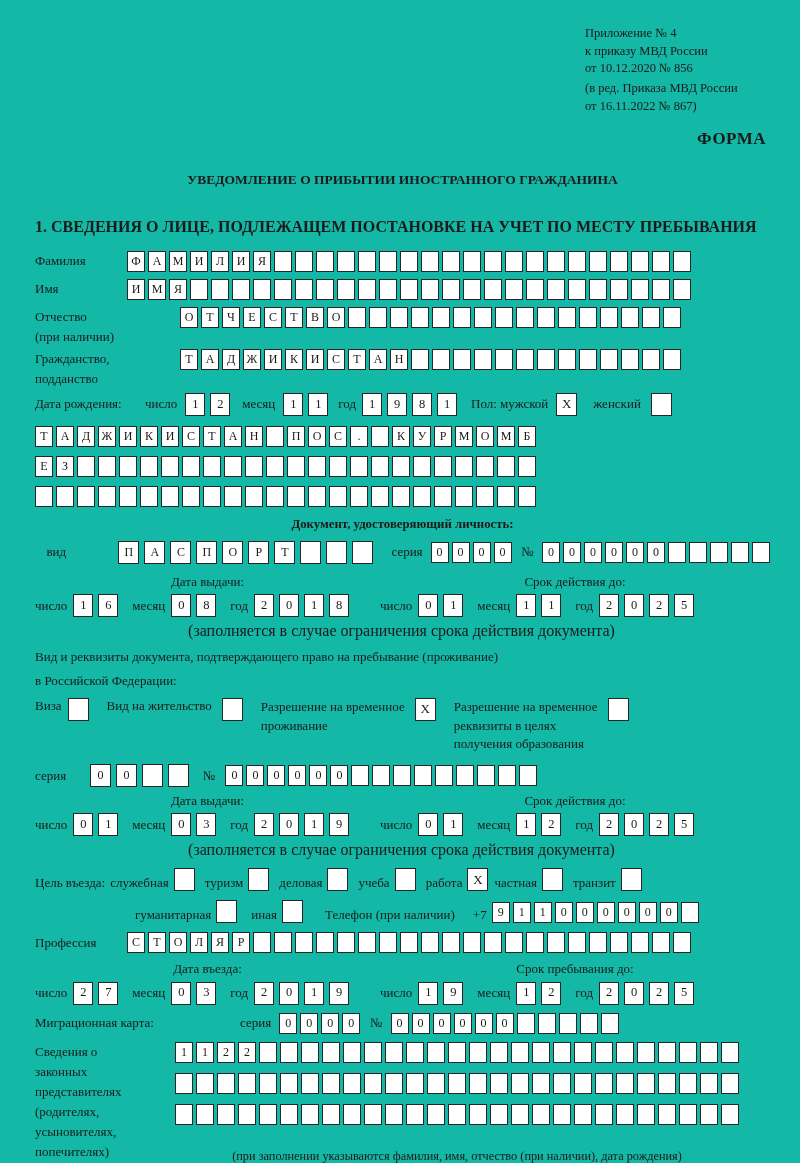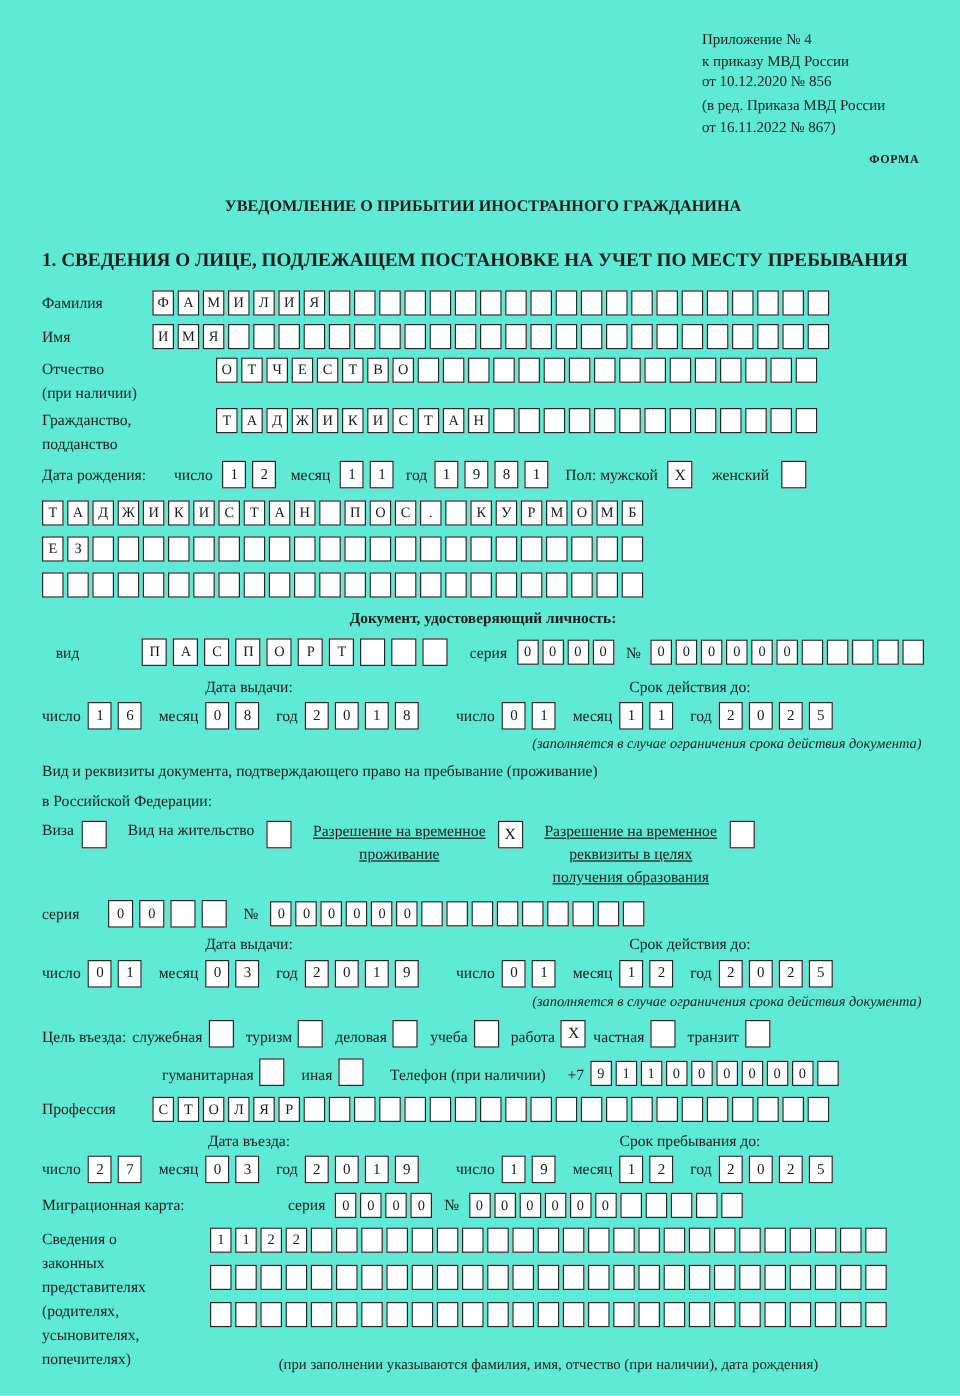--- a/index.html
+++ b/index.html
@@ -1,26 +1,26 @@
 <!DOCTYPE html>
 <html><head>
 <meta charset="utf-8">
 <style>
   html,body{margin:0;padding:0;background:#ffffff;}
   .page{
     width:800px;height:1163px;box-sizing:border-box;position:relative;
-    background:#5eead4;color:#1a1a1a;overflow:hidden;
+    background:#14b8a6;color:#1a1a1a;overflow:hidden;
     font-family:"Liberation Serif","DejaVu Serif",serif;
     font-size:13px;line-height:1.25;
     padding:26px 30px 10px 35px;
   }
   .ref-block{margin-left:auto;width:185px;font-size:12.5px;}
   .ref-block div{margin-bottom:2px;}
   .ref-note{margin-top:4px;}
-  .forma{text-align:right;font-weight:bold;font-size:10px;margin:14px 4px 0 0;letter-spacing:.5px;}
+  .forma{text-align:right;font-weight:bold;font-size:17px;margin:14px 4px 0 0;letter-spacing:.5px;}
   .title{text-align:center;font-weight:bold;font-size:13.5px;margin-top:20px;line-height:1.6;}
   .title .blank-line{display:inline-block;width:58px;border-bottom:2px solid #333;height:12px;margin-left:10px;}
   .sec-heading{font-weight:bold;font-size:16px;margin-top:26px;margin-bottom:14px;}
 
   .row{display:flex;align-items:center;margin-bottom:7px;}
   .row-top{align-items:flex-start;}
   .lbl{flex:none;}
   .lbl-lines div{line-height:20px;}
   .cells{display:inline-flex;gap:3px;flex:none;}
   .cell{
@@ -40,23 +40,23 @@
 
   .doc-heading{text-align:center;font-weight:bold;font-size:12.8px;margin:10px 0 8px 0;}
   .dates-row{display:flex;margin-bottom:2px;}
   .date-col{display:flex;flex-direction:column;}
   .date-col-l{width:345px;}
   .date-col-r{flex:1;}
   .date-caption{text-align:center;margin-bottom:4px;}
   .date-line{display:flex;align-items:center;}
   .date-line .word{margin-right:6px;}
   .date-line .word2{margin:0 6px 0 14px;}
-  .small-note{font-size:12px;text-align:right;margin:4px 2px 8px 0;font-style:italic;}
+  .small-note{font-size:16px;text-align:center;margin:4px 2px 8px 0;}
   .plain-line{margin-bottom:8px;}
-  .cb-label-multi{text-align:center;line-height:1.45;text-decoration:underline;}
+  .cb-label-multi{line-height:1.45;}
   .purpose-row{display:flex;align-items:flex-end;margin-bottom:9px;flex-wrap:nowrap;}
   .purpose-row .word{margin-right:5px;white-space:nowrap;}
   .purpose-row .checkbox{margin-right:10px;}
   .reps-note{font-size:12.3px;margin-top:8px;text-align:center;padding-left:110px;}
 </style>
 </head>
 <body>
 
 <div class="page">
 

